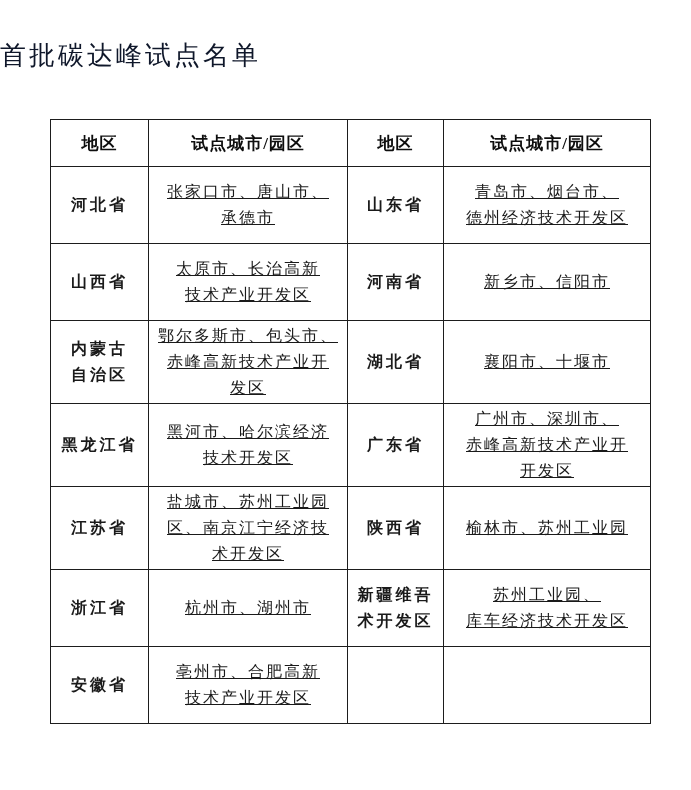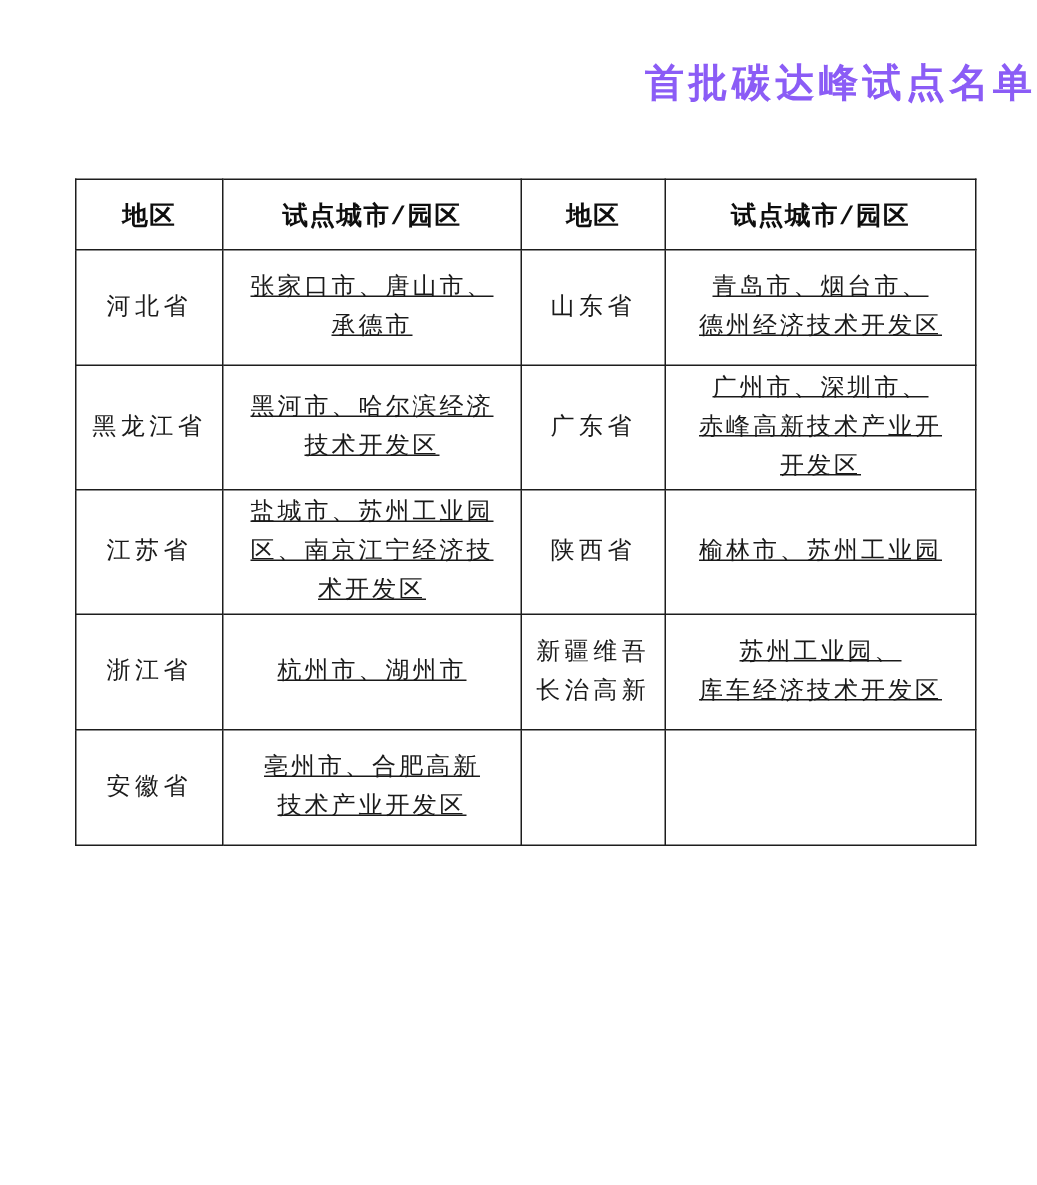--- a/index.html
+++ b/index.html
@@ -15,25 +15,25 @@
     color: #151515;
     overflow: hidden;
   }
   .page {
     width: 691px;
     height: 790px;
     background: #ffffff;
   }
   .doc-title {
     margin: 38px 0 0 0;
-    text-align: right;
+    text-align: left;
     font-size: 26px;
-    font-weight: bold;
+    font-weight: normal;
     letter-spacing: 3px;
-    color: #8b5cf6;
+    color: #0f172a;
     font-family: "Liberation Serif", "DejaVu Serif", serif;
   }
   table.pilot-table {
     border-collapse: collapse;
     table-layout: fixed;
     width: 600px;
     margin: 46px 0 0 50px;
     background: #ffffff;
   }
   .pilot-table col.c-region-l  { width: 98px;  }
@@ -43,35 +43,35 @@
   .pilot-table th,
   .pilot-table td {
     border: 1.5px solid #1d1d1d;
     text-align: center;
     vertical-align: middle;
     white-space: pre-line;
     background: #ffffff;
   }
   .pilot-table th {
     height: 47px;
-    font-family: Liberation Mono, monospace;
+    font-family: Liberation Serif, serif;
     font-weight: bold;
     font-size: 17px;
     letter-spacing: 1px;
     color: #0e0e0e;
     padding: 2px 2px;
   }
   .pilot-table td {
     height: 77px;
     font-size: 16px;
     line-height: 26px;
     padding: 2px 5px;
     color: #1a1a1a;
   }
-  .pilot-table td.region-cell { letter-spacing: 3px; }
+  .pilot-table td.region-cell { letter-spacing: 3px; font-weight: bold; }
   .pilot-table td.cities-cell { letter-spacing: 2px; text-decoration: underline; }
 </style>
 </head>
 <body>
 
 <div class="page">
 
   <h1 class="doc-title">首批碳达峰试点名单</h1>
 
   <table class="pilot-table">
@@ -92,41 +92,57 @@
     <tbody>
       <tr>
         <td class="region-cell">河北省</td>
         <td class="cities-cell">张家口市、唐山市、
 承德市</td>
         <td class="region-cell">山东省</td>
         <td class="cities-cell">青岛市、烟台市、
 德州经济技术开发区</td>
       </tr>
       <tr>
+        <td class="region-cell">山西省</td>
+        <td class="cities-cell">太原市、长治高新
+技术产业开发区</td>
+        <td class="region-cell">河南省</td>
+        <td class="cities-cell">新乡市、信阳市</td>
+      </tr>
+      <tr>
+        <td class="region-cell">内蒙古
+自治区</td>
+        <td class="cities-cell">鄂尔多斯市、包头市、
+赤峰高新技术产业开
+发区</td>
+        <td class="region-cell">湖北省</td>
+        <td class="cities-cell">襄阳市、十堰市</td>
+      </tr>
+      <tr>
         <td class="region-cell">黑龙江省</td>
         <td class="cities-cell">黑河市、哈尔滨经济
 技术开发区</td>
         <td class="region-cell">广东省</td>
         <td class="cities-cell">广州市、深圳市、
 赤峰高新技术产业开
 开发区</td>
       </tr>
       <tr>
         <td class="region-cell">江苏省</td>
         <td class="cities-cell">盐城市、苏州工业园
 区、南京江宁经济技
 术开发区</td>
         <td class="region-cell">陕西省</td>
         <td class="cities-cell">榆林市、苏州工业园</td>
       </tr>
       <tr>
         <td class="region-cell">浙江省</td>
         <td class="cities-cell">杭州市、湖州市</td>
         <td class="region-cell">新疆维吾
-长治高新</td>
+术开发区</td>
         <td class="cities-cell">苏州工业园、
 库车经济技术开发区</td>
       </tr>
       <tr>
         <td class="region-cell">安徽省</td>
         <td class="cities-cell">亳州市、合肥高新
 技术产业开发区</td>
         <td class="region-cell"></td>
         <td class="cities-cell"></td>
       </tr>

